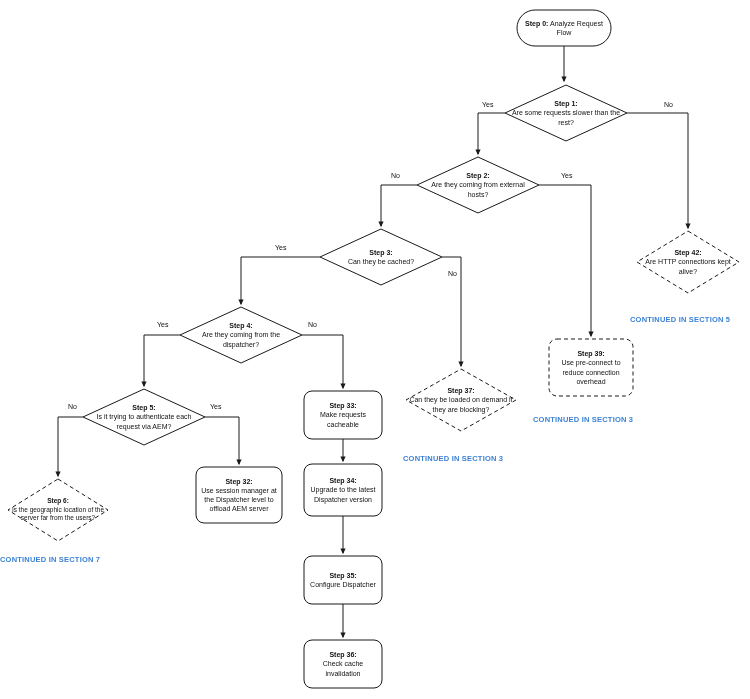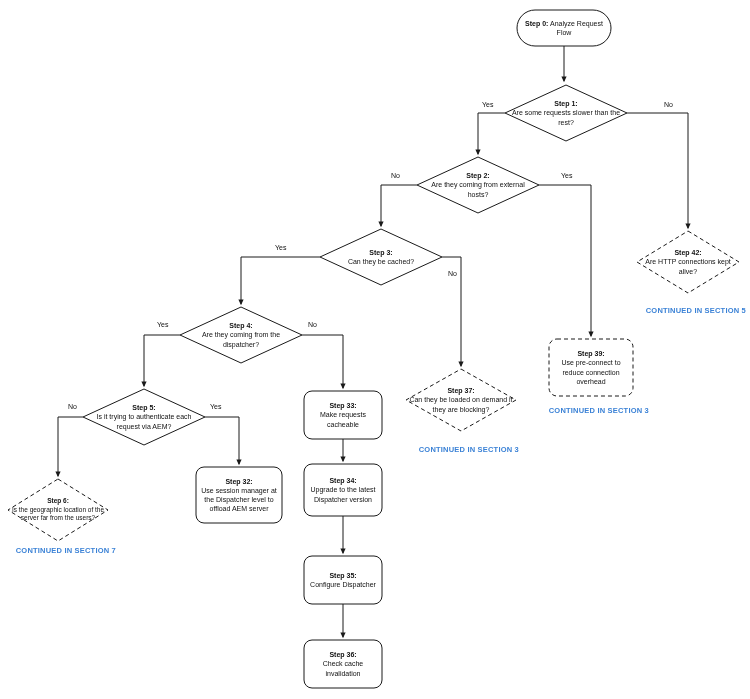--- a/index.html
+++ b/index.html
@@ -16,22 +16,23 @@
     position:absolute; display:flex; flex-direction:column;
     align-items:center; justify-content:center; text-align:center;
     font-size:7px; line-height:1.3; color:#111; pointer-events:none;
   }
   .node b { display:block; font-weight:700; }
   .node .inline-wrap b { display:inline; }
   .node.small { font-size:6.5px; }
   .edge-label { position:absolute; font-size:7px; color:#111; }
   .cont {
     position:absolute; font-size:7.5px; font-weight:700;
-    color:var(--continued-color); text-align:right; white-space:nowrap;
+    color:var(--continued-color); text-align:left; white-space:nowrap;
     letter-spacing:0.2px;
+    margin-top:9px;
   }
 </style>
 </head>
 <body>
 
 <div class="canvas">
 
   <svg class="layer" width="750" height="699" viewBox="0 0 750 699">
     <defs>
       <marker id="arrow" viewBox="0 0 10 10" refX="7" refY="5" markerWidth="6.5" markerHeight="6.5" orient="auto-start-reverse">

